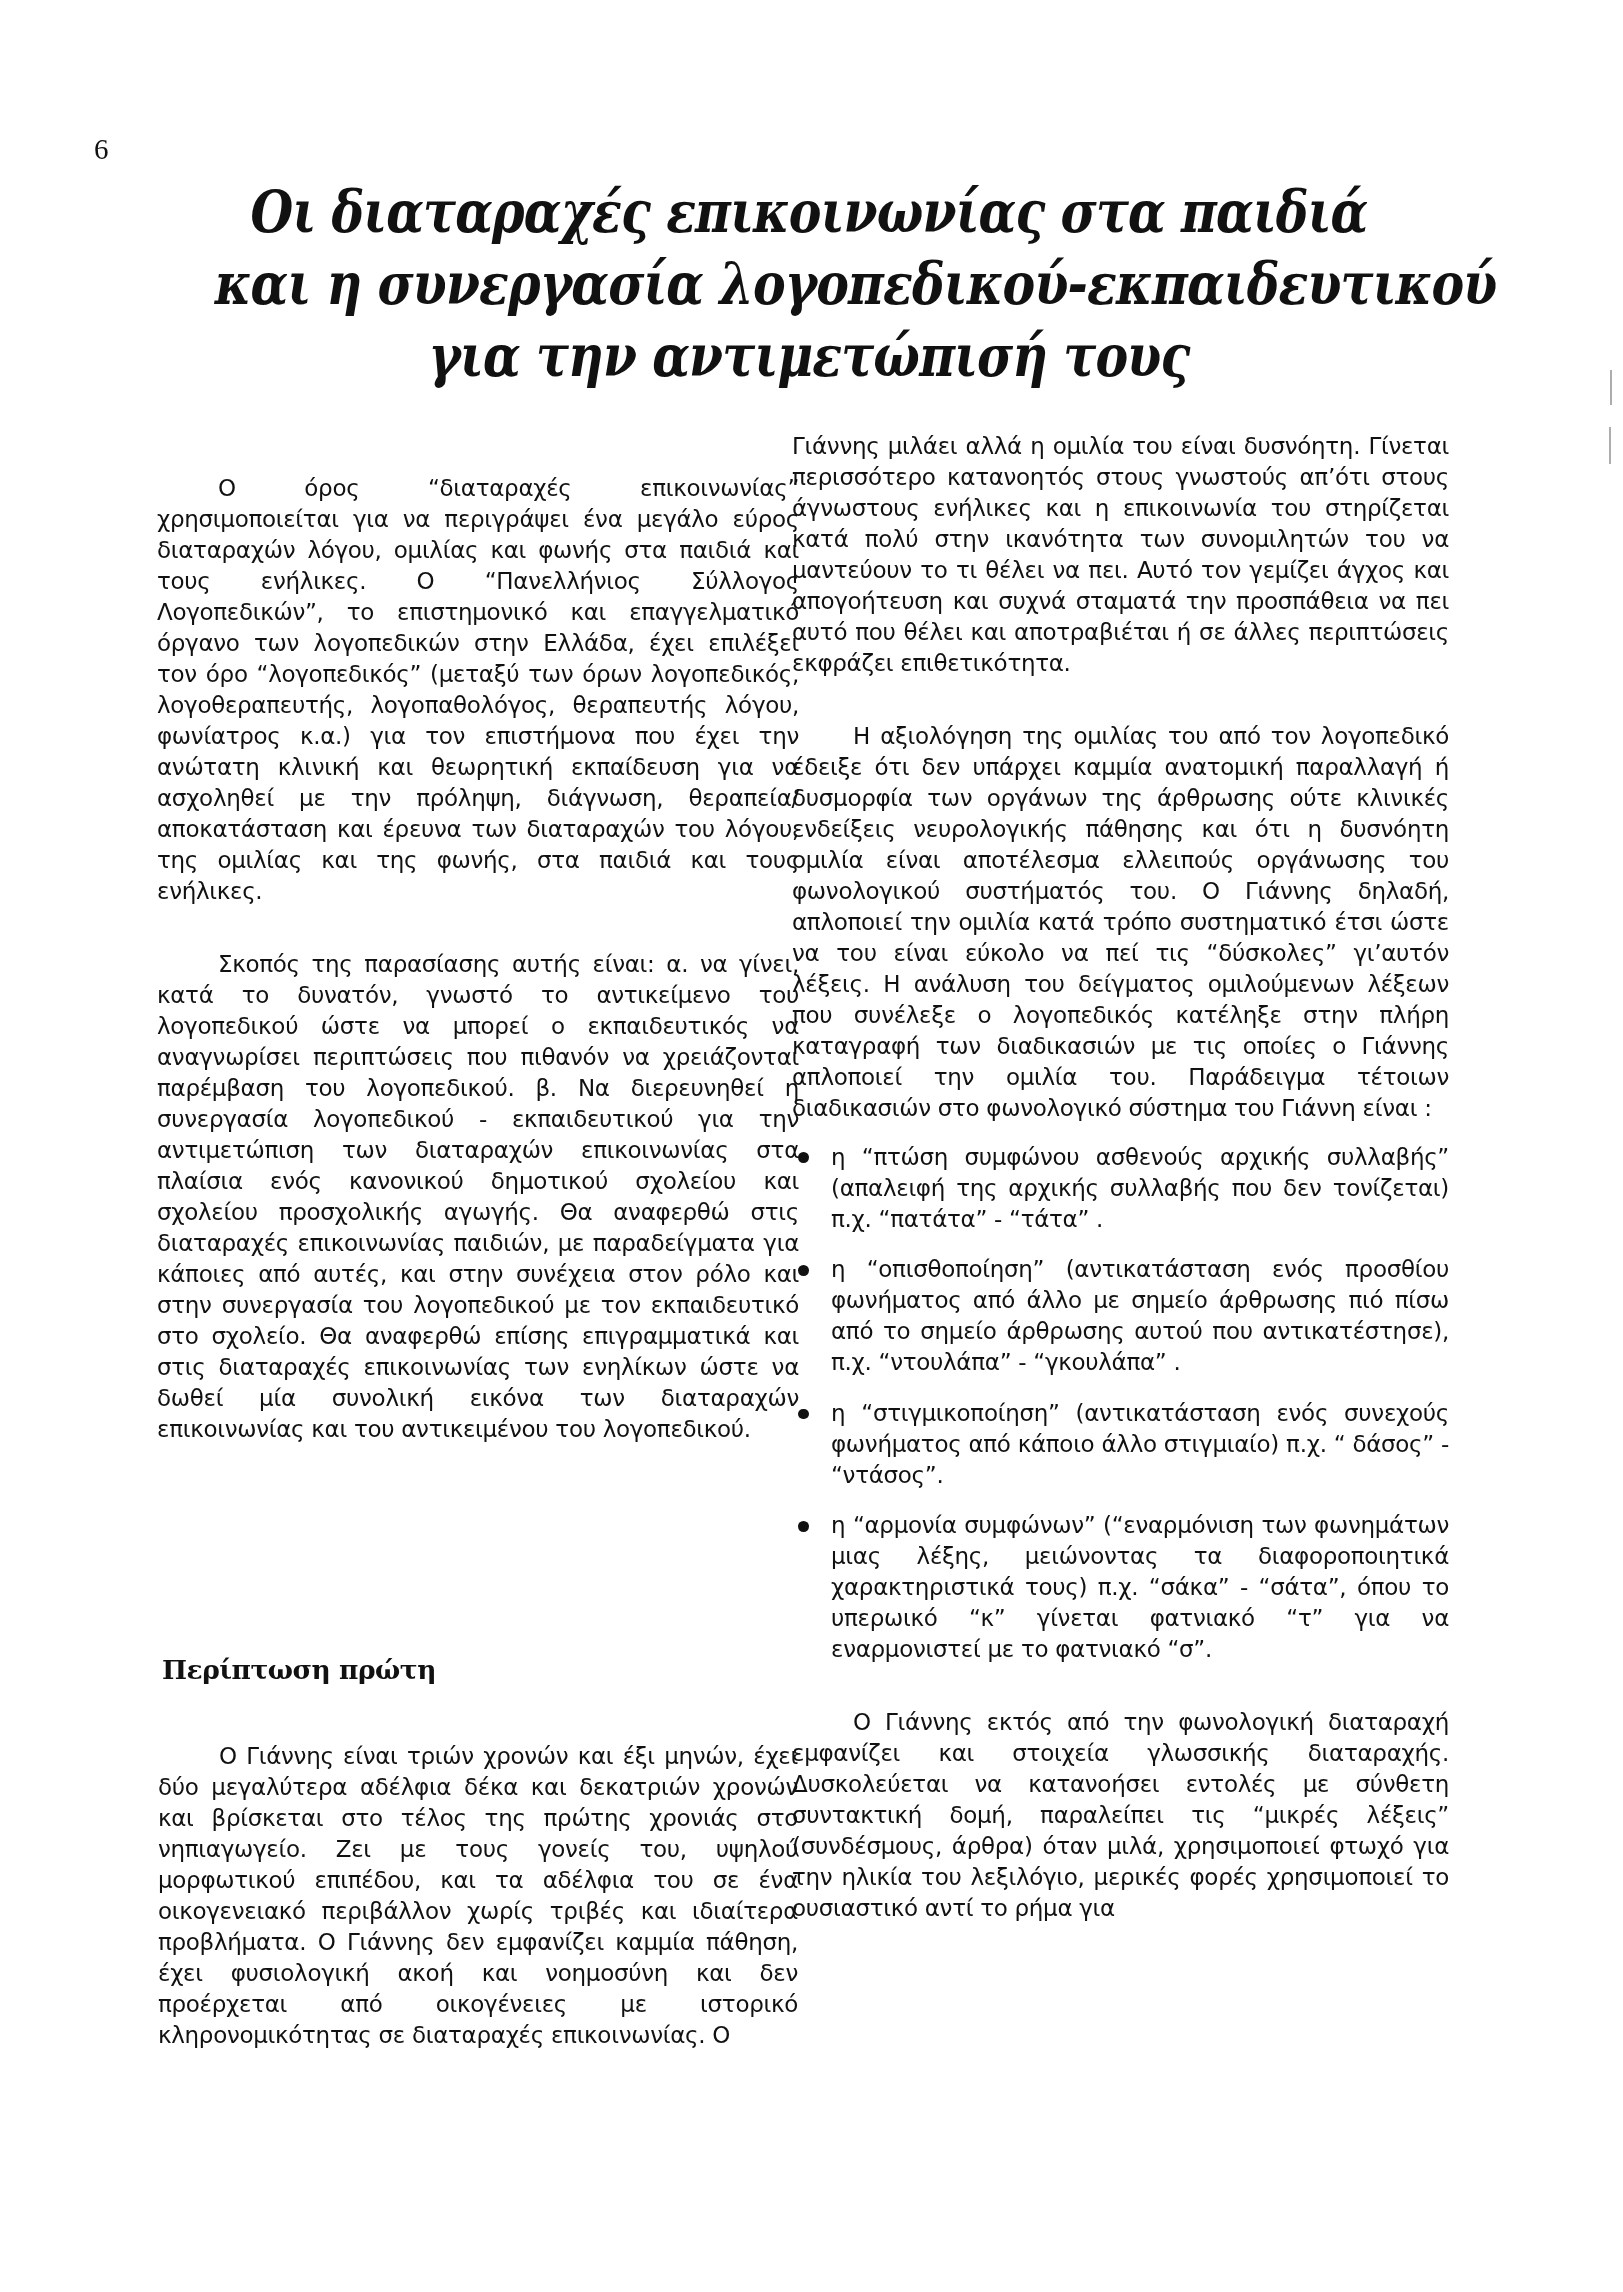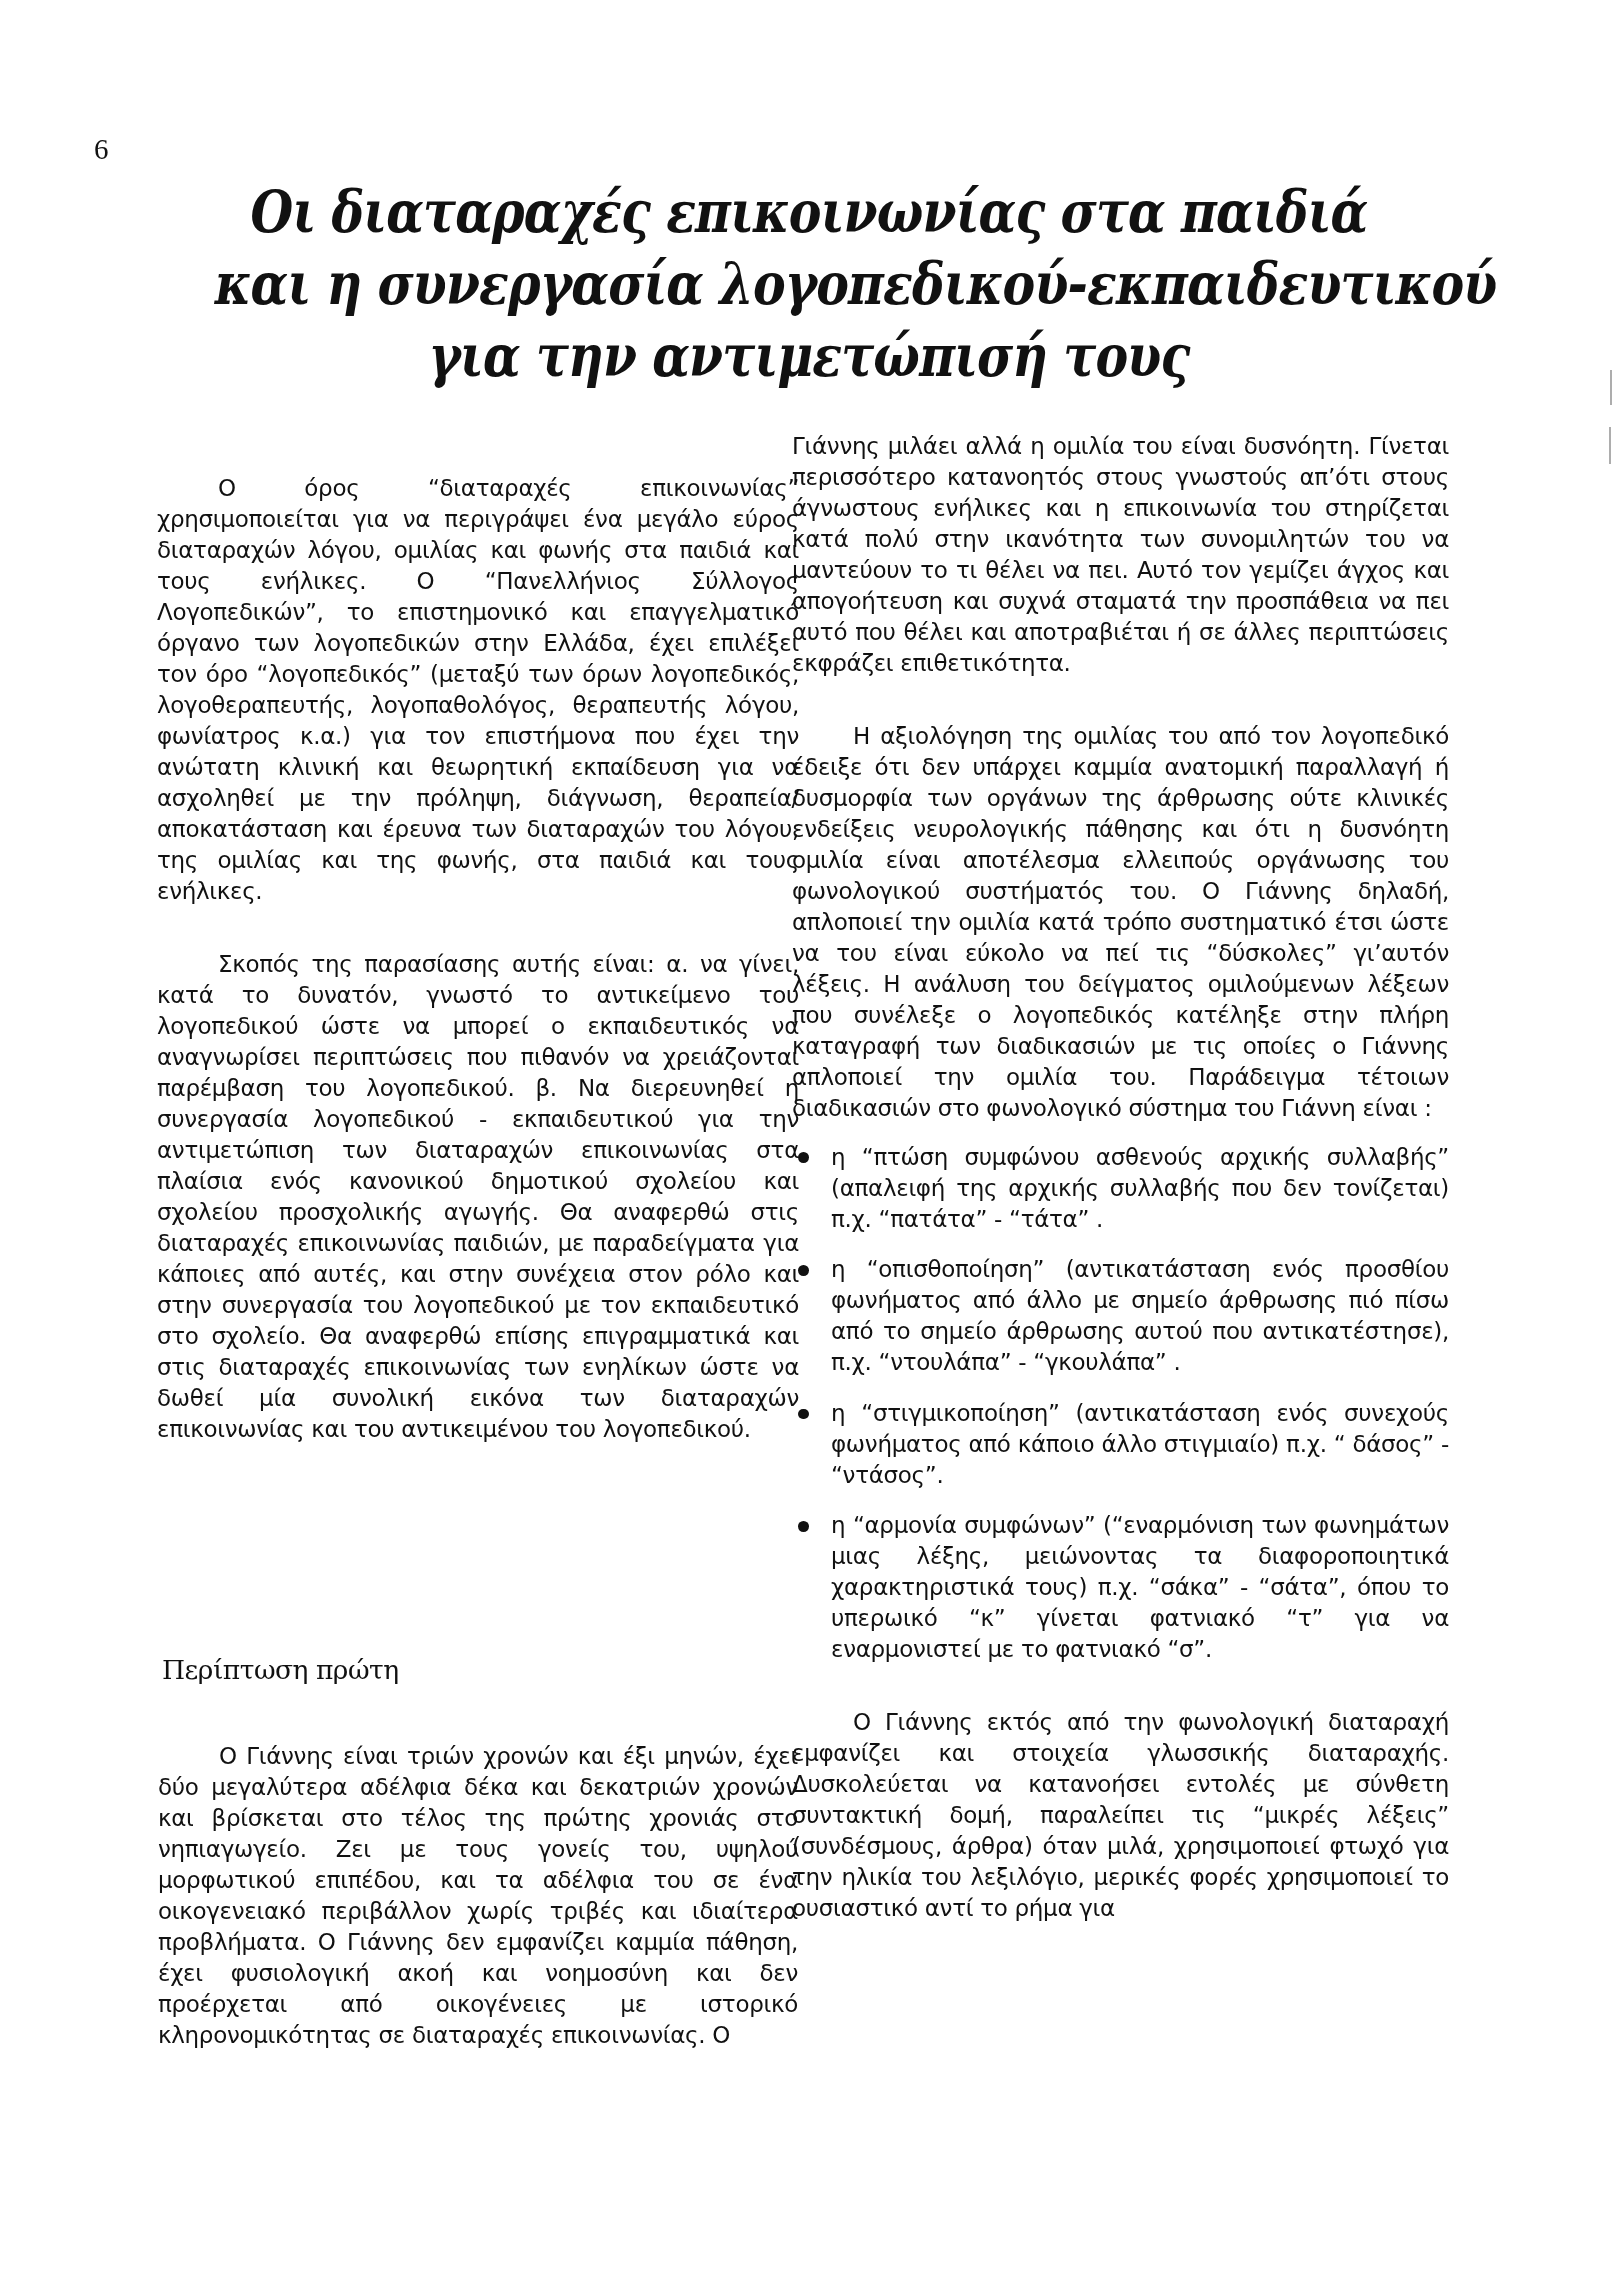--- a/index.html
+++ b/index.html
@@ -27,21 +27,21 @@
       font-size: 23px; line-height: 31px;
       text-align: justify;
       letter-spacing: -0.3px;
     }
     .col-left { left: 157px; width: 642px; }
     .col-right { left: 792px; width: 657px; }
     .col p { margin: 0 0 17.6px 0; text-indent: 0; hyphens: manual; }
     .col p.indent { text-indent: 61px; margin-top: 42px; }
     .section-heading {
       position: absolute; left: 162px; top: 1654px;
-      font-family: "DejaVu Serif", serif; font-weight: normal;
+      font-family: "DejaVu Serif", serif; font-weight: bold;
       font-size: 26.5px; letter-spacing: -0.5px;
     }
     .case-text {
       position: absolute; left: 157px; top: 1740px; width: 642px;
       font-size: 23px; line-height: 31px; text-align: justify; letter-spacing: -0.3px;
     }
     .case-text p { margin: 1px; text-indent: 61px; }
     .bullets { list-style: none; margin: 0 0 28px 0; padding: 0; }
     .bullets li { position: relative; padding-left: 39px; margin-bottom: 19.6px; }
     .bullet-dot {

